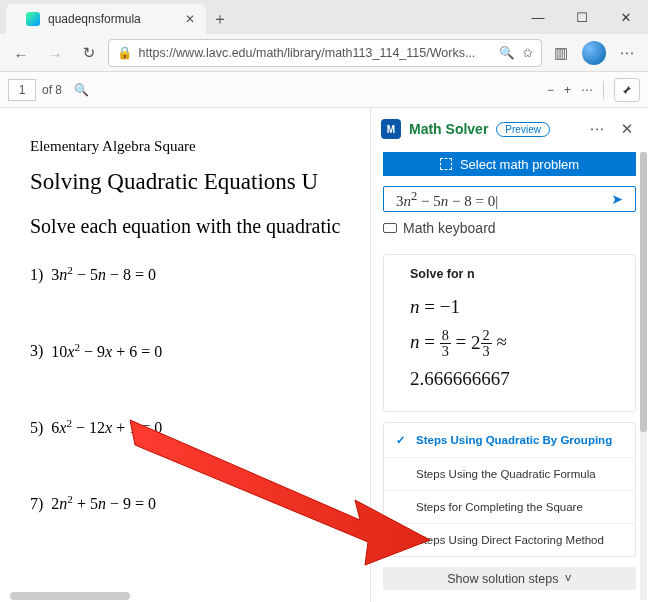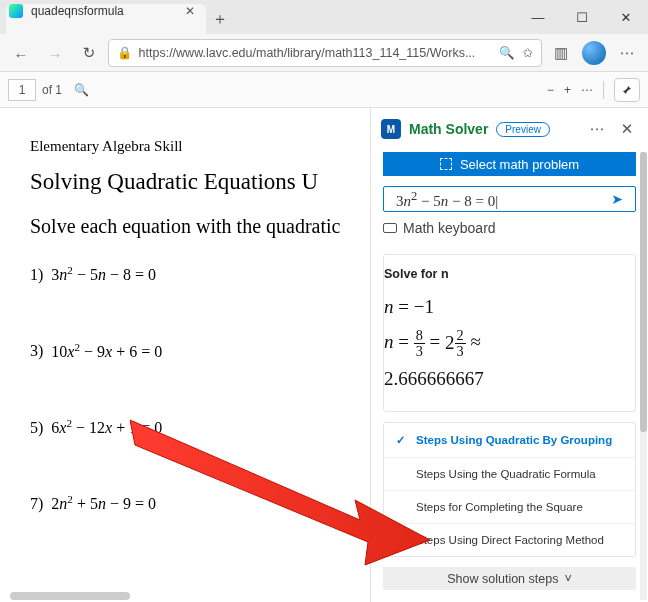--- a/index.html
+++ b/index.html
@@ -1,20 +1,20 @@
 <!DOCTYPE html>
 <html><head>
 <meta charset="utf-8">
 <style>
   * { box-sizing: border-box; margin: 0; padding: 0; }
   body { font-family: "Segoe UI", Arial, sans-serif; width: 648px; height: 602px; overflow: hidden; background: #fff; position: relative; }
   
   
   .titlebar { height: 34px; background: #e8e8e8; display: flex; align-items: stretch; }
-  .tab { background: #f6f6f6; border-radius: 6px 6px 0 0; display: flex; align-items: flex-start; padding: 0 8px 0 3px; margin: 4px 0 0 6px; width: 200px; font-size: 12px; color: #333; }
+  .tab { background: #f6f6f6; border-radius: 6px 6px 0 0; display: flex; align-items: center; padding: 0 8px 0 20px; margin: 4px 0 0 6px; width: 200px; font-size: 12px; color: #333; }
   .tab .favicon { width: 14px; height: 14px; background: linear-gradient(135deg,#4f9,#09f); border-radius: 3px; margin-right: 8px; flex-shrink: 0; }
   .tab .title { flex: 1; white-space: nowrap; overflow: hidden; text-overflow: ellipsis; }
   .tab .close { width: 16px; text-align: center; color: #555; }
   .newtab { width: 28px; display: flex; align-items: center; justify-content: center; color: #555; font-size: 16px; margin-top: 4px; }
   .spacer { flex: 1; }
   .winbtn { width: 44px; display: flex; align-items: center; justify-content: center; color: #333; font-size: 13px; }
   
   
   .addrbar { height: 38px; background: #f6f6f6; display: flex; align-items: center; padding: 0 6px; gap: 4px; border-bottom: 1px solid #ddd; }
   .navbtn { width: 30px; height: 30px; display: flex; align-items: center; justify-content: center; color: #555; font-size: 15px; border-radius: 4px; }
@@ -52,21 +52,21 @@
   
   .selectbtn { margin: 2px 12px 10px 12px; height: 34px; background: #0078d4; color: #fff; display: flex; align-items: center; justify-content: center; gap: 8px; font-size: 13px; border-radius: 0; }
   .selectbtn .cropicon { width:12px; height:12px; border:1.5px dashed #fff; position:relative;}
   
   .mathinput { margin: 0 12px 8px 12px; height: 36px; border: 1.5px solid #0078d4; border-radius: 2px; display: flex; align-items: center; padding: 0 12px; font-family: "Cambria Math","Times New Roman",serif; font-size: 15px; color: #333; }
   .mathinput .sendicon { margin-left:auto; color:#0078d4; font-size:14px;}
   
   .kbd { margin: 0 12px 10px 12px; display: flex; align-items: center; gap: 6px; font-size: 14px; color: #444; }
   .kbd .kbdicon { width:14px; height:10px; border:1px solid #555; border-radius:2px;}
   
-  .resultcard { margin: 8px 12px 10px 12px; border: 1px solid #e6e6e6; border-radius: 3px; padding: 12px 0; background:#fff;}
+  .resultcard { margin: 8px 12px 10px 12px; border: 1px solid #e6e6e6; border-radius: 3px; padding: 12px 26px; background:#fff;}
   .resultcard .solvefor { font-size: 12.5px; font-weight: 600; color: #222; margin-bottom: 12px; }
   .resultcard .mathline { font-family: "Cambria Math","Times New Roman",serif; font-size: 19px; color:#111; margin-bottom: 6px; line-height:1.5;}
   .frac { display:inline-block; text-align:center; vertical-align:middle; font-size:0.75em; line-height:1.05;}
   .frac .n { display:block; border-bottom:1px solid #111; padding:0 2px;}
   .frac .d { display:block; padding:0 2px;}
   .mixed .w { font-size:1em; vertical-align:middle;}
   
   .methodcard { margin: 0 12px 10px 12px; border: 1px solid #e6e6e6; border-radius: 3px; background:#fff;}
   .method { padding: 10px 12px; font-size: 11.5px; color: #333; border-bottom: 1px solid #f0f0f0; display:flex; align-items:center; gap:8px;}
   .method:last-child { border-bottom:none;}
@@ -107,39 +107,39 @@
     <span style="margin-left:6px;">🔍</span>
     <span style="margin-left:8px;">✩</span>
   </div>
   <div class="navbtn">▥</div>
   <div class="avatar"></div>
   <div class="navbtn">⋯</div>
 </div>
 
 <div class="pdfbar">
   <div class="pagebox">1</div>
-  <span>of 1</span>
+  <span>of 8</span>
   <span style="margin-left:6px;">🔍</span>
   <div class="right">
     <span>−</span>
     <span>+</span>
     <span>⋯</span>
     <span style="border-left:1px solid #ccc; height:18px;"></span>
     <div class="pinicon">
       <svg width="12" height="12" viewBox="0 0 24 24">
           <path fill="#333" d="M14 4l6 6-4 1-5 5-1 4-3-3-5 5 5-5-3-3 4-1 5-5z"></path>
         </svg>
     </div>
   </div>
 </div>
 
 <div class="main">
 
   <div class="pdf">
-    <div class="skill">Elementary Algebra Skill</div>
+    <div class="skill">Elementary Algebra Square</div>
     <h1>Solving Quadratic Equations U</h1>
     <div class="instr">Solve each equation with the quadratic</div>
     <div class="eq"><span>1)</span>&nbsp;&nbsp;<span>3<i>n</i><sup>2</sup> − 5<i>n</i> − 8 = 0</span></div>
     <div class="eq"><span>3)</span>&nbsp;&nbsp;<span>10<i>x</i><sup>2</sup> − 9<i>x</i> + 6 = 0</span></div>
     <div class="eq"><span>5)</span>&nbsp;&nbsp;<span>6<i>x</i><sup>2</sup> − 12<i>x</i> + 1 = 0</span></div>
     <div class="eq" style="margin-bottom:0;"><span>7)</span>&nbsp;&nbsp;<span>2<i>n</i><sup>2</sup> + 5<i>n</i> − 9 = 0</span></div>
     <div class="scrollbar"></div>
   </div>
 
   <div class="sidebar">

